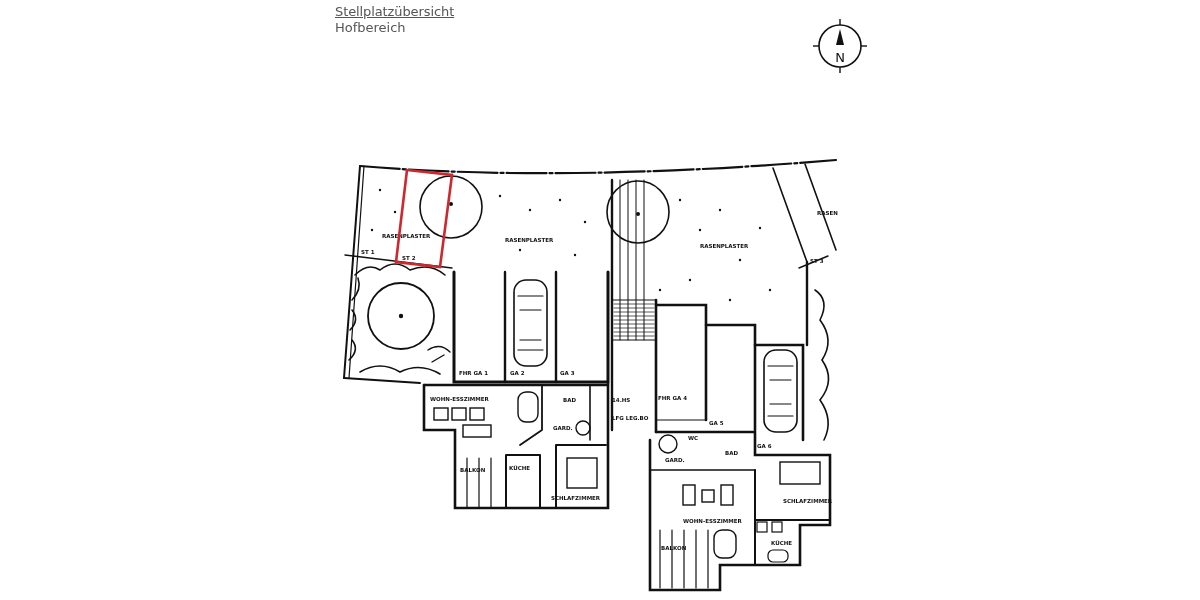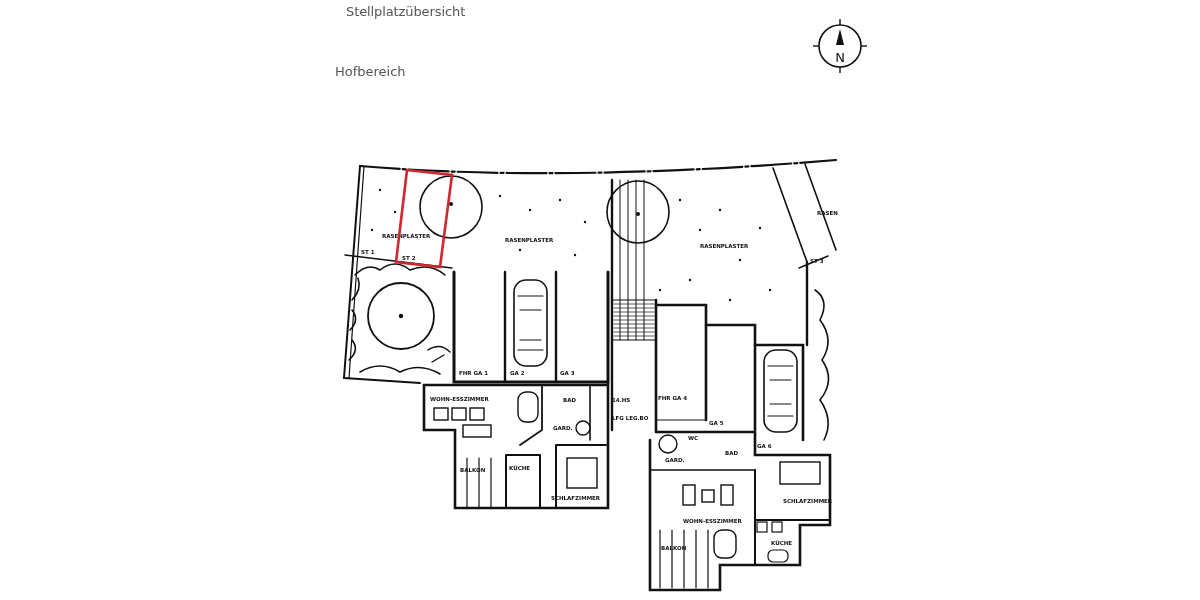--- a/index.html
+++ b/index.html
@@ -1,20 +1,20 @@
 <!DOCTYPE html>
 <html><head>
 <meta charset="utf-8">
 <style>
   html, body { margin: 0; padding: 0; background: #ffffff; }
   body { width: 1200px; height: 600px; position: relative; overflow: hidden;
          font-family: "DejaVu Sans", sans-serif; }
-  .title { position: absolute; left: 346px; top: 4px; font-size: 13px; color: #555;
-           letter-spacing: -0.1px; }
-  .subtitle { position: absolute; left: 335px; top: 20px; font-size: 13px; color: #555; margin-top: 44px; }
+  .title { position: absolute; left: 335px; top: 4px; font-size: 13px; color: #555;
+           text-decoration: underline; letter-spacing: -0.1px; }
+  .subtitle { position: absolute; left: 335px; top: 20px; font-size: 13px; color: #555; }
   .compass { position: absolute; left: 809px; top: 15px; width: 62px; height: 62px; }
   .plan { position: absolute; left: 0; top: 0; width: 1200px; height: 600px; }
   .lbl { font-family: "DejaVu Sans", sans-serif; font-weight: bold; fill: #111; }
 </style>
 </head>
 <body>
 
 <div class="title">Stellplatzübersicht</div>
 <div class="subtitle">Hofbereich</div>
 

